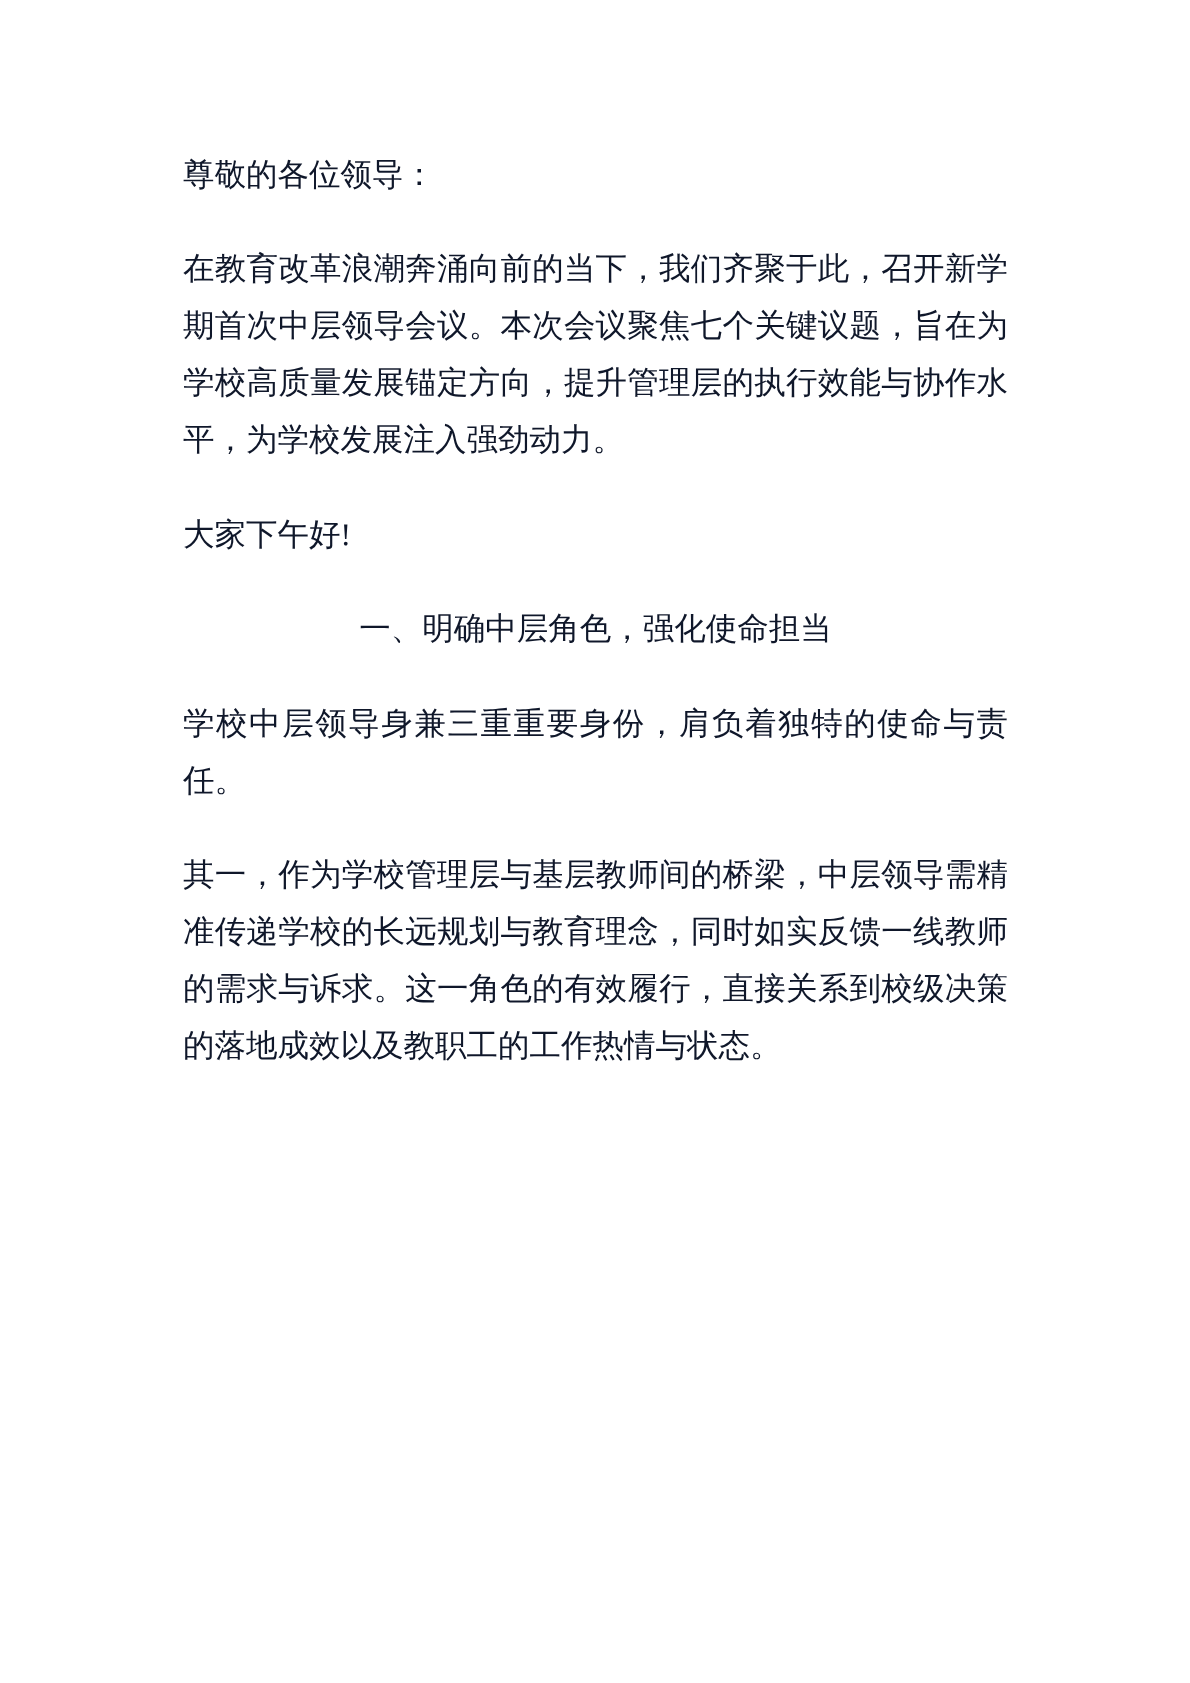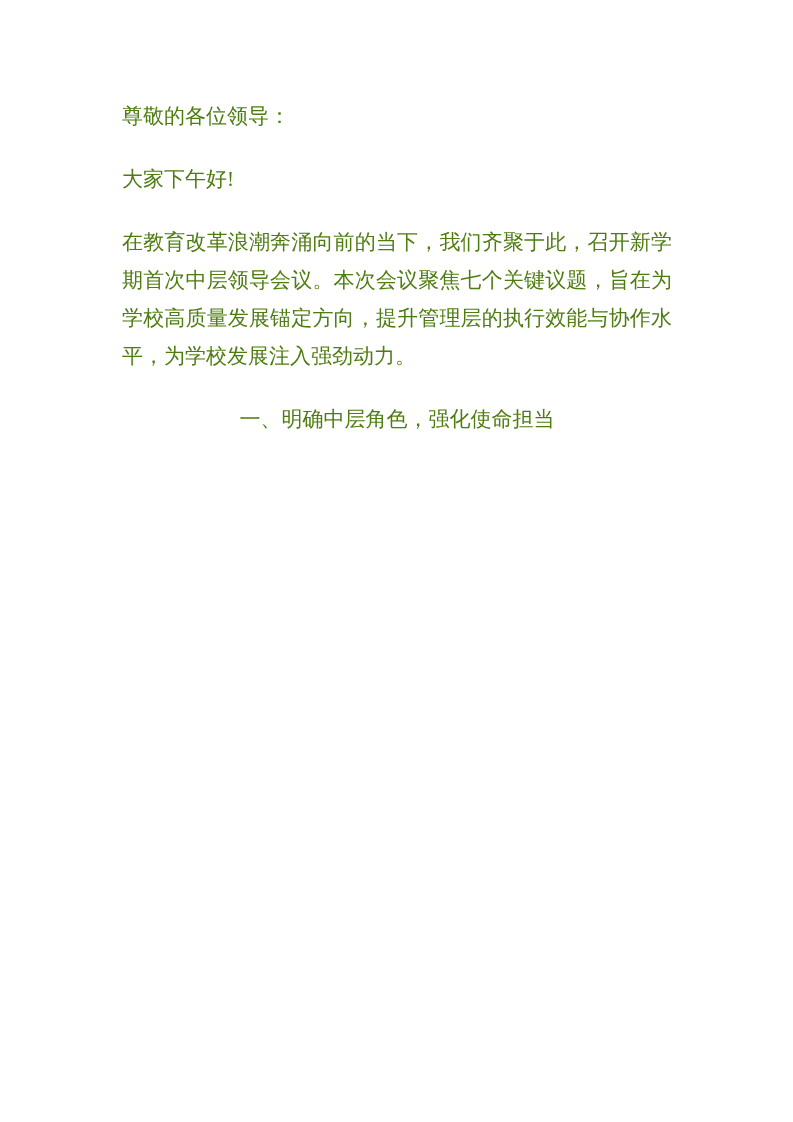--- a/index.html
+++ b/index.html
@@ -15,30 +15,32 @@
     box-sizing: border-box;
     padding: 97px 121px 0 122px;
     overflow: hidden;
     font-family: "Liberation Serif", "DejaVu Serif", serif;
   }
   .para {
     margin: 0 0 25px 0;
     font-size: 21px;
     line-height: 38px;
     font-weight: normal;
-    color: #4d7c0f;
+    color: #0f172a;
     text-align: justify;
     letter-spacing: 0;
     word-break: break-all;
   }
   .para.heading {
     text-align: center;
   }
 </style>
 </head>
 <body>
 
 <div class="page">
   <p class="para">尊敬的各位领导：</p>
+  <p class="para">在教育改革浪潮奔涌向前的当下，我们齐聚于此，召开新学期首次中层领导会议。本次会议聚焦七个关键议题，旨在为学校高质量发展锚定方向，提升管理层的执行效能与协作水平，为学校发展注入强劲动力。</p>
   <p class="para">大家下午好!</p>
-  <p class="para">在教育改革浪潮奔涌向前的当下，我们齐聚于此，召开新学期首次中层领导会议。本次会议聚焦七个关键议题，旨在为学校高质量发展锚定方向，提升管理层的执行效能与协作水平，为学校发展注入强劲动力。</p>
   <p class="para heading">一、明确中层角色，强化使命担当</p>
+  <p class="para">学校中层领导身兼三重重要身份，肩负着独特的使命与责任。</p>
+  <p class="para">其一，作为学校管理层与基层教师间的桥梁，中层领导需精准传递学校的长远规划与教育理念，同时如实反馈一线教师的需求与诉求。这一角色的有效履行，直接关系到校级决策的落地成效以及教职工的工作热情与状态。</p>
 </div>
 
 </body></html>

